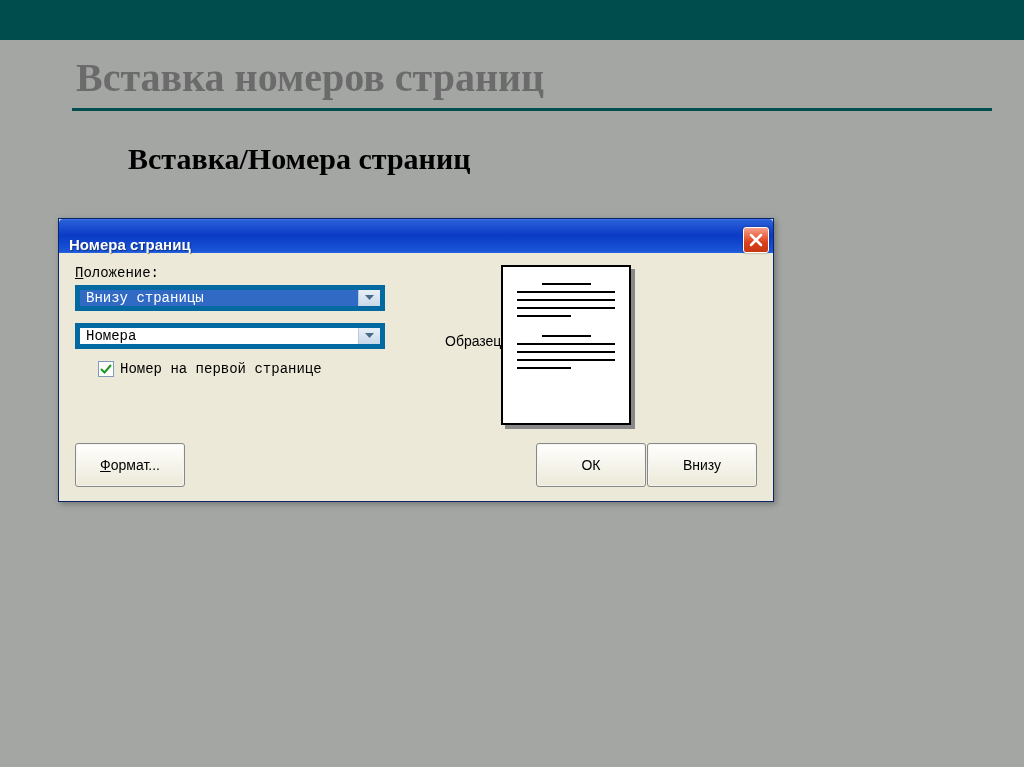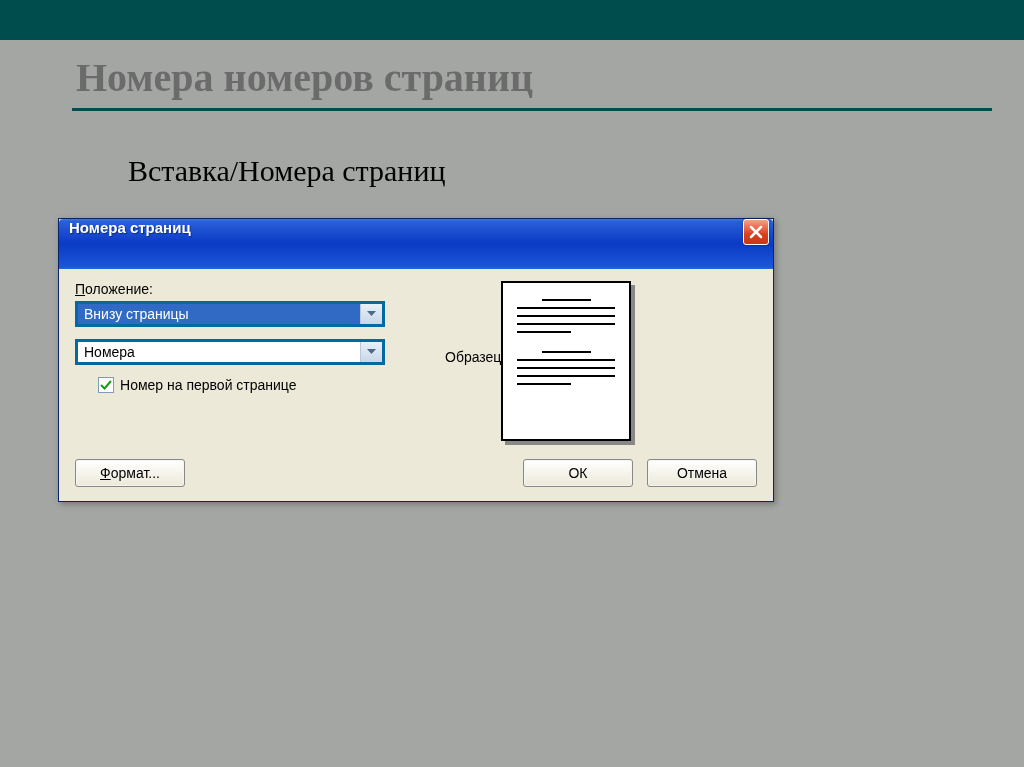--- a/index.html
+++ b/index.html
@@ -29,42 +29,42 @@
     .heading-underline {
       position: absolute;
       top: 108px;
       left: 72px;
       right: 32px;
       height: 3px;
       background: #004d4d;
     }
     .sub-heading {
       position: absolute;
-      top: 154px;
+      top: 142px;
       left: 128px;
       font-family: Georgia, 'Times New Roman', serif;
       font-size: 30px;
-      font-weight: normal;
+      font-weight: bold;
       color: #000;
       text-align: right;
     }
     .dialog-window {
       position: absolute;
       top: 218px;
       left: 58px;
       width: 716px;
       background: #ece9d8;
       border: 1px solid #0a246a;
       box-shadow: 2px 2px 6px rgba(0,0,0,0.3);
     }
     .titlebar {
-      height: 50px;
+      height: 34px;
       background: linear-gradient(to bottom, #3b77e0 0%, #2a5fd8 5%, #0d3dc8 45%, #0a3bc5 50%, #1a56d8 95%, #2866e0 100%);
       display: flex;
-      align-items: flex-start;
+      align-items: flex-end;
       justify-content: space-between;
       padding: 0 4px 0 10px;
       border-radius: 4px 4px 0 0;
     }
     .titlebar-text {
       color: #fff;
       font-size: 15px;
       font-weight: bold;
       text-shadow: 1px 1px 1px rgba(0,0,0,0.4);
     }
@@ -82,32 +82,32 @@
     }
     .close-btn svg { width: 14px; height: 14px; }
     .dialog-body {
       padding: 12px 16px 14px 16px;
       position: relative;
     }
     .form-area {
       display: flex;
       gap: 40px;
     }
-    .left-col { width: 330px; }
+    .left-col { width: 330px; font-family: Liberation Mono, monospace; }
     .right-col { flex: 1; display: flex; flex-direction: row; align-items: center; }
     .field-label {
       font-size: 14px;
       color: #000;
       margin-bottom: 4px;
     }
     .field-label .ul { text-decoration: underline; }
     .combo {
       width: 310px;
       height: 26px;
-      border: 3px solid #0369a1;
+      border: 5px solid #0369a1;
       background: #fff;
       display: flex;
       align-items: stretch;
       margin-bottom: 12px;
     }
     .combo.selected .combo-text {
       background: #316ac5;
       color: #fff;
     }
     .combo-text {
@@ -169,41 +169,41 @@
     .sample-line.full { width: 100%; }
     .sample-line.short-left { width: 55%; }
     .button-row {
       display: flex;
       justify-content: space-between;
       margin-top: 18px;
       gap: 12px;
     }
     .button-row .right-buttons {
       display: flex;
-      gap: 14px;
+      gap: 1px;
     }
     .win-btn {
       min-width: 110px;
-      height: 28px;
+      height: 44px;
       background: linear-gradient(to bottom, #fff, #ece9d8);
       border: 1px solid #888;
       border-radius: 3px;
       font-size: 14px;
       font-family: Tahoma, Arial, sans-serif;
       cursor: pointer;
       padding: 0 14px;
       box-shadow: 0 0 0 1px #f4f4f0 inset;
     }
   </style>
 </head>
 <body>
 
 <div class="top-stripe"></div>
 
-<div class="slide-heading">Номера номеров страниц</div>
+<div class="slide-heading">Вставка номеров страниц</div>
 <div class="heading-underline"></div>
 
 <div class="sub-heading">Вставка/Номера страниц</div>
 
 <div class="dialog-window">
   <div class="titlebar">
     <span class="titlebar-text">Номера страниц</span>
     <div class="close-btn">
       <svg viewBox="0 0 14 14">
         <path d="M2 2 L12 12 M12 2 L2 12" stroke="#fff" stroke-width="2.5" stroke-linecap="round"></path>
@@ -264,17 +264,17 @@
         </div>
       </div>
     </div>
 
     <div class="button-row">
       <button class="win-btn">
         <span style="text-decoration:underline">Ф</span><span>ормат...</span>
       </button>
       <div class="right-buttons">
         <button class="win-btn">ОК</button>
-        <button class="win-btn">Отмена</button>
+        <button class="win-btn">Внизу</button>
       </div>
     </div>
   </div>
 </div>
 
 </body></html>

